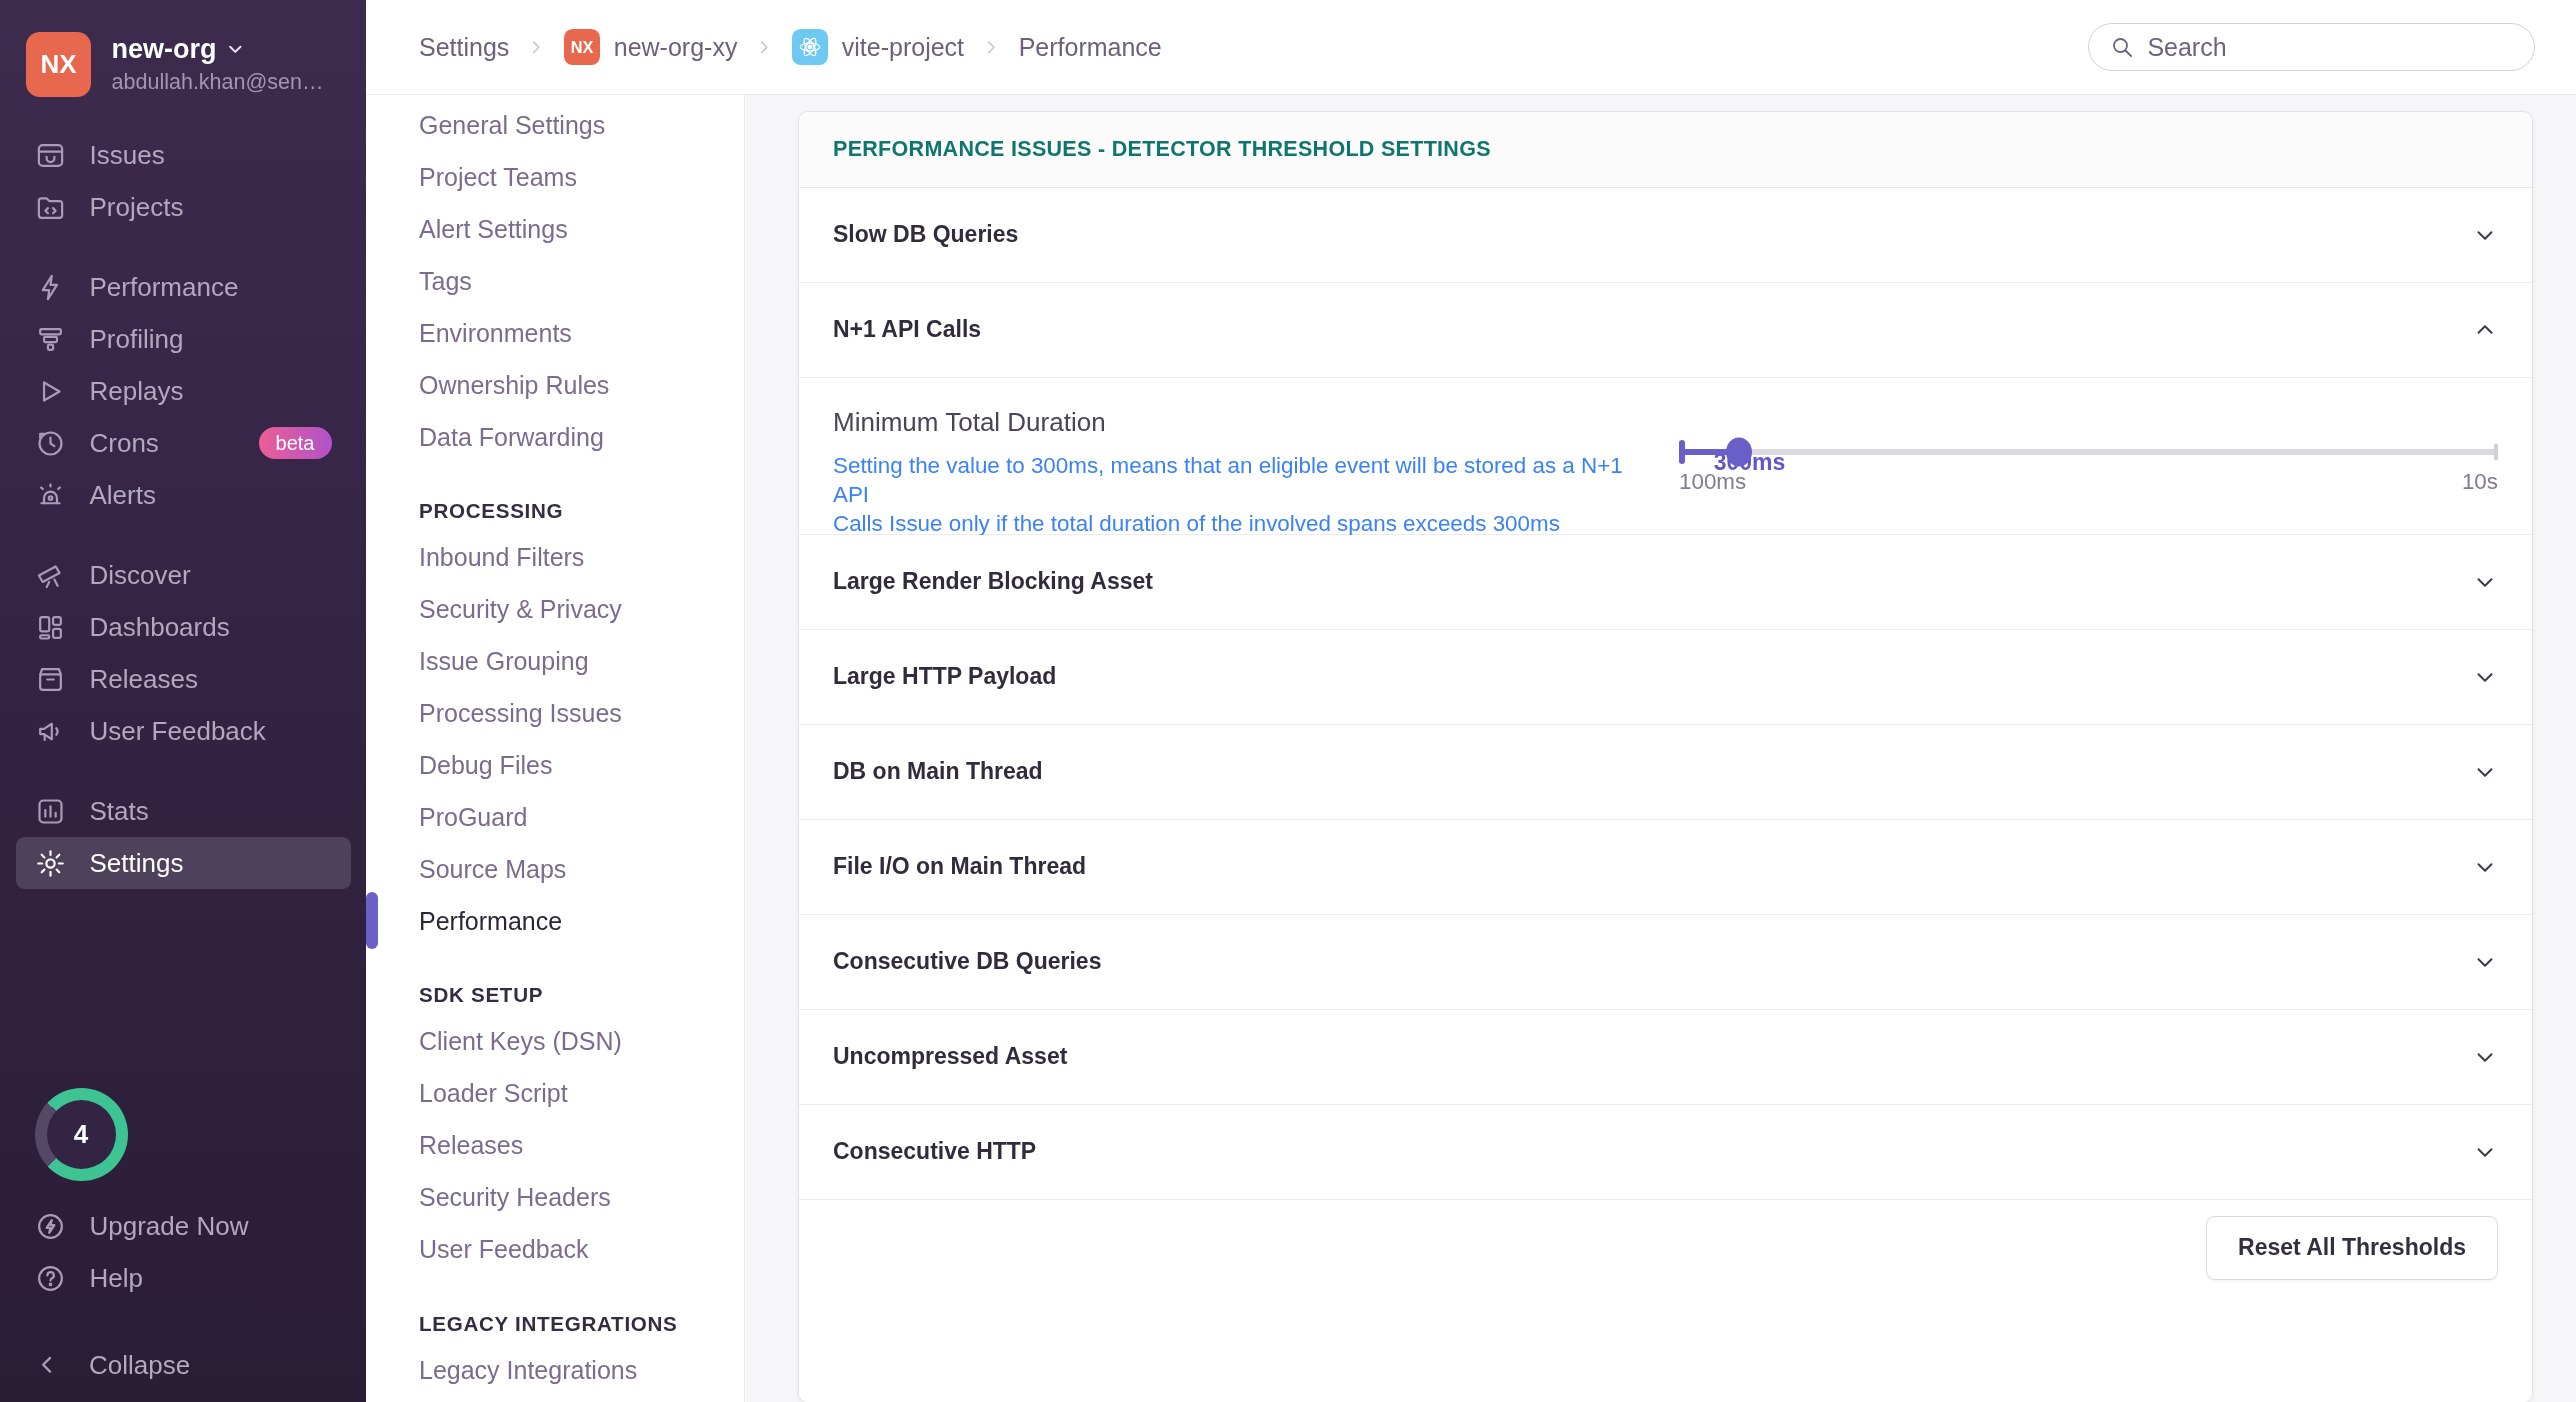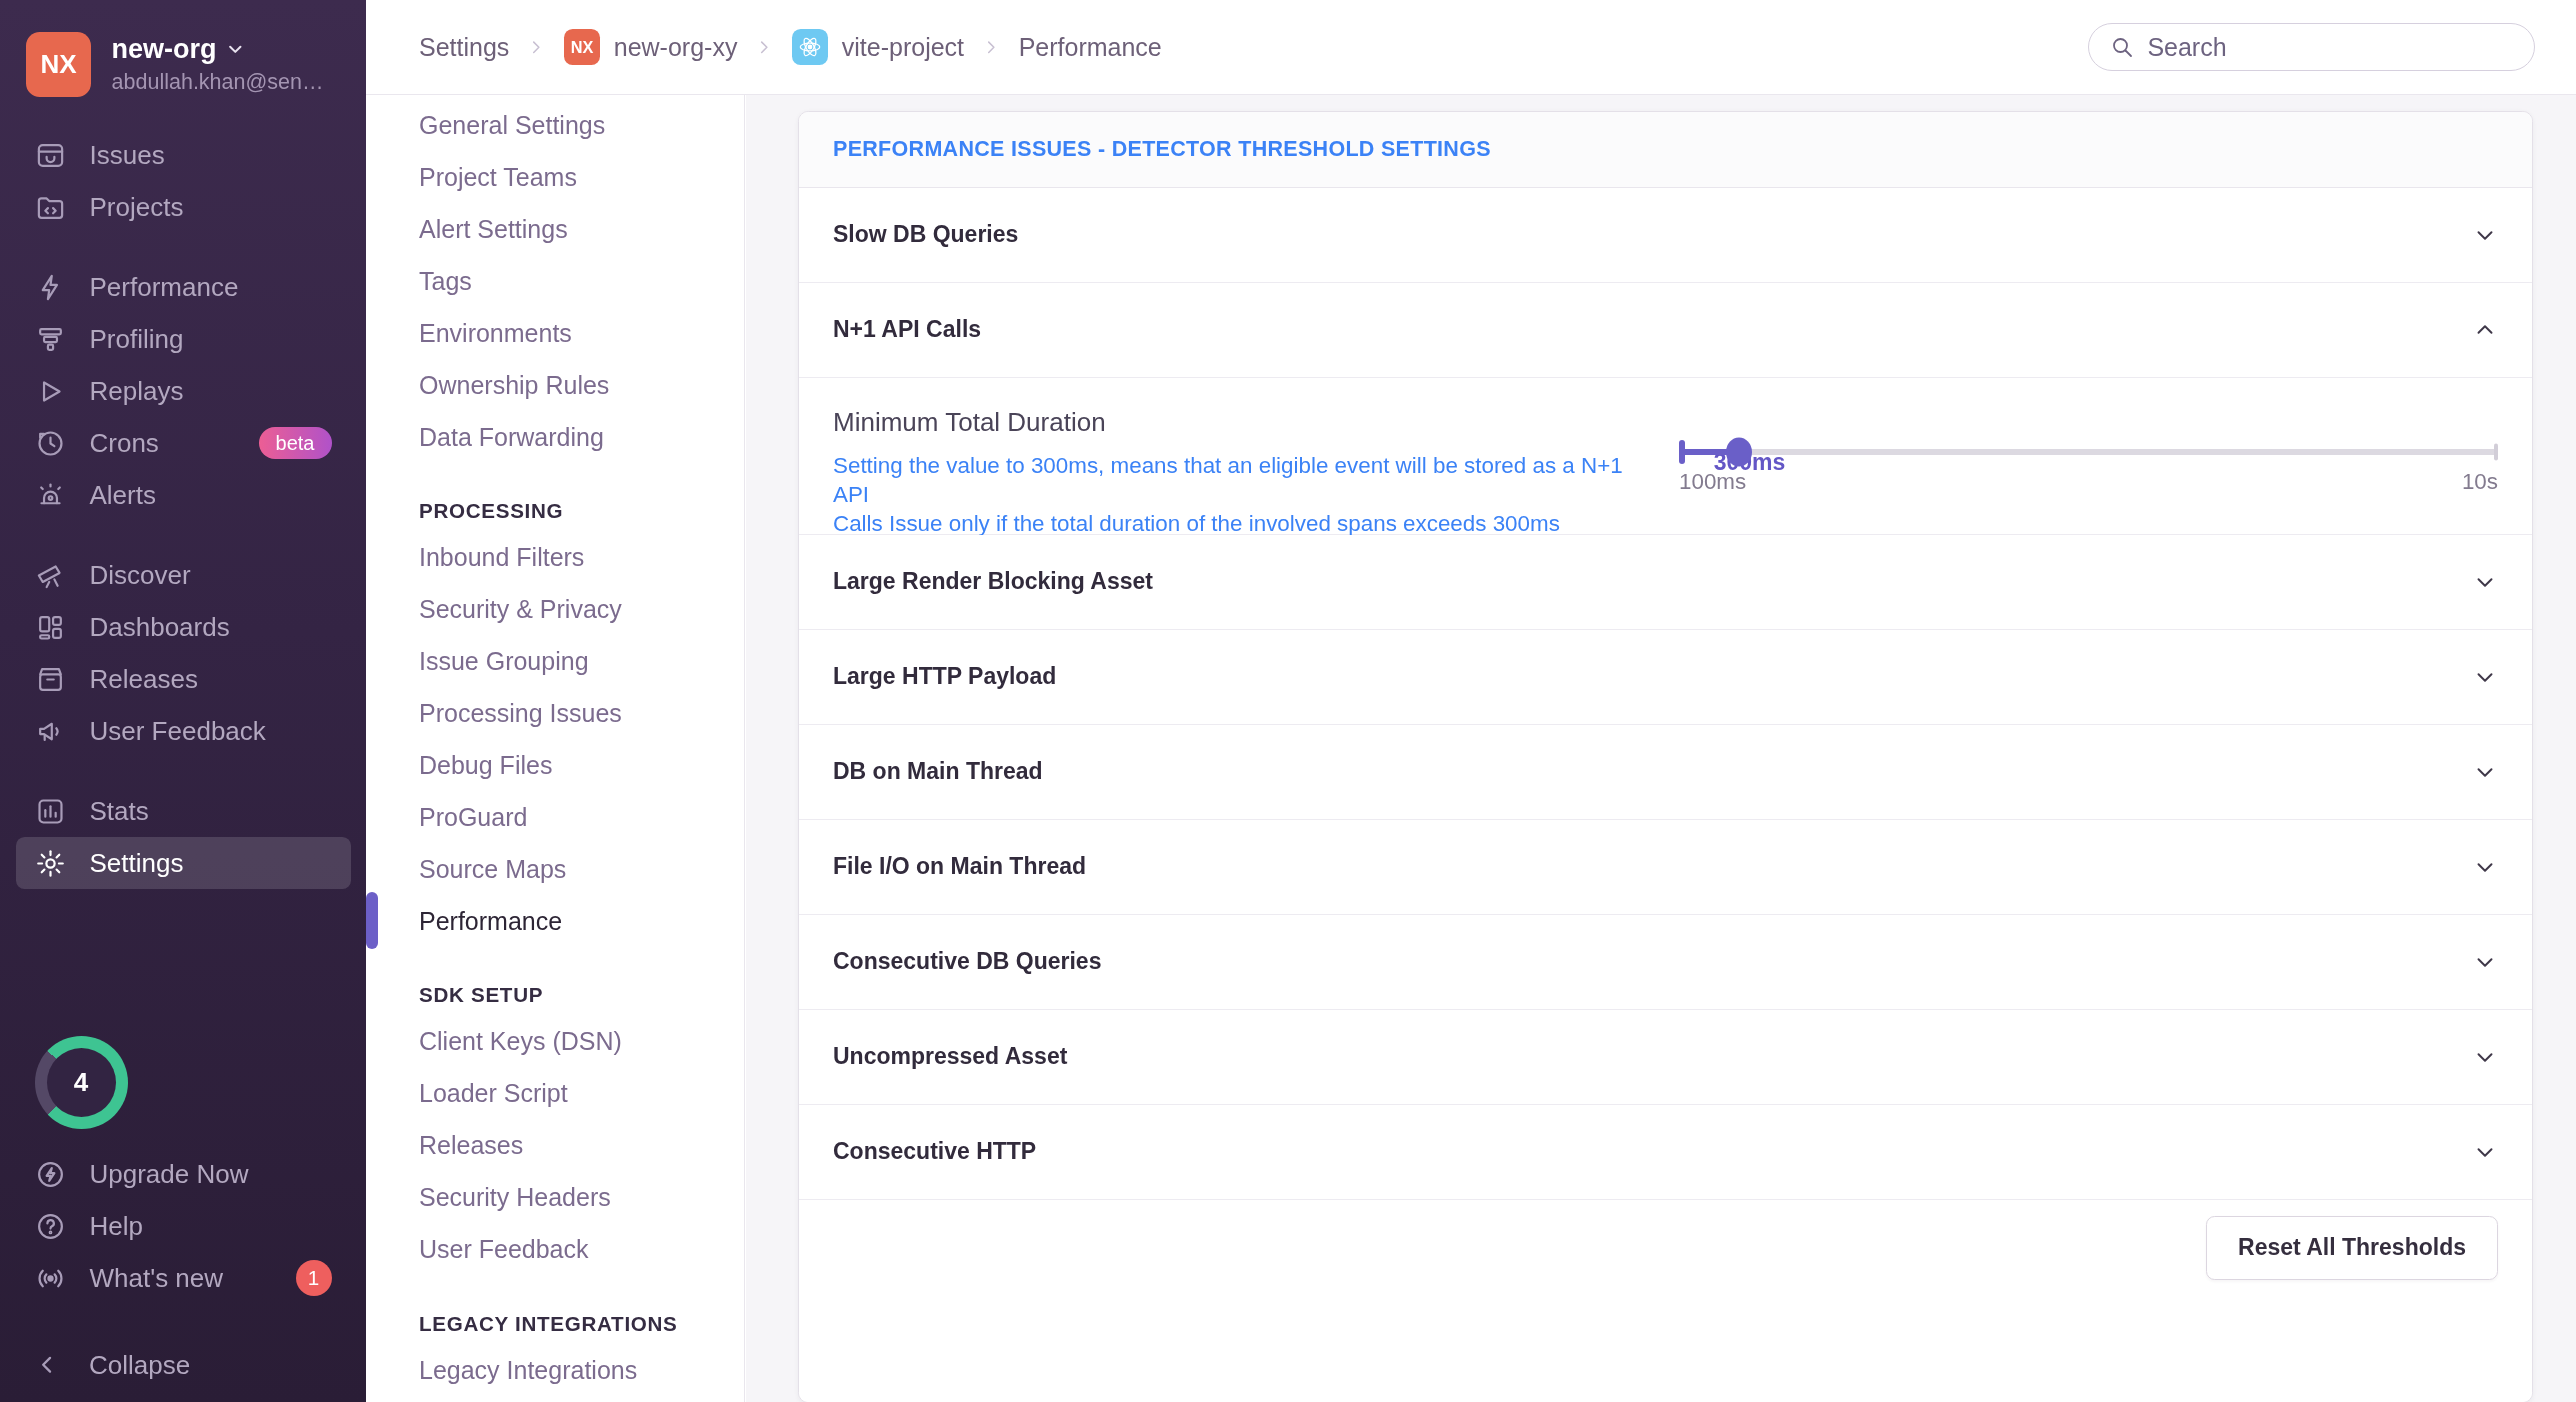--- a/index.html
+++ b/index.html
@@ -74,21 +74,21 @@
     margin-left:13.8px; font-family:"Liberation Sans",sans-serif; background:transparent; }
   .search-wrap input::placeholder { color:#6d6380; }
 
   
   .content { position:absolute; left:746px; top:95px; right:0; bottom:0; background:#f6f5f8;
     padding:15.5px 43px 0 52px; }
   .panel { background:#fff; border:1.7px solid #e4e0e8; border-radius:10.3px; height:1292px;
     box-shadow:0 1.7px 5.2px rgba(40,30,60,0.05); overflow:hidden; display:flex; flex-direction:column; }
   .panel-header { height:76px; flex:none; background:#fbfbfc; border-bottom:1.7px solid #e9e6ed;
     display:flex; align-items:center; padding:0 34px; font-size:21.5px; font-weight:bold;
-    letter-spacing:0.3px; color:#3b82f6; }
+    letter-spacing:0.3px; color:#0f766e; }
   .acc-row { height:95px; flex:none; display:flex; align-items:center; padding:0 34px;
     border-bottom:1.7px solid #edebf1; cursor:pointer; background:#fff; }
   .acc-label { font-size:23px; font-weight:bold; color:#322b3c; }
   .acc-chevron { margin-left:auto; color:#3f3849; }
   .detail-row { height:157px; flex:none; border-bottom:1.7px solid #edebf1; background:#fff;
     display:flex; padding:0 34px; }
   .detail-left { flex:1; padding-top:29px; padding-right:52px; }
   .detail-title { font-size:26px; color:#4a4458; }
   .detail-desc { font-size:22.4px; color:#3b82f6; line-height:29px; margin-top:13.8px; }
   .detail-right { width:819px; flex:none; padding-top:26px; position:relative; }
@@ -295,33 +295,20 @@
     <div class="side-item">
       <span class="icn">
           <svg viewBox="0 0 24 24" width="31" height="31" fill="none" stroke="currentColor" stroke-width="1.7" stroke-linecap="round" stroke-linejoin="round">
             <circle cx="12" cy="12" r="8.8"></circle>
             <path d="M9.6 9.6a2.5 2.5 0 1 1 3.4 2.3c-.8.3-1 .9-1 1.7"></path>
             <circle cx="12" cy="16.6" r="0.6"></circle>
           </svg>
         </span>
       <span>Help</span>
     </div>
-    <div class="side-item">
-      <span class="icn">
-          <svg viewBox="0 0 24 24" width="31" height="31" fill="none" stroke="currentColor" stroke-width="1.7" stroke-linecap="round" stroke-linejoin="round">
-            <circle cx="12" cy="12" r="1.6" fill="currentColor"></circle>
-            <path d="M8.8 15.2a4.5 4.5 0 0 1 0-6.4"></path>
-            <path d="M15.2 8.8a4.5 4.5 0 0 1 0 6.4"></path>
-            <path d="M6 18a8.5 8.5 0 0 1 0-12"></path>
-            <path d="M18 6a8.5 8.5 0 0 1 0 12"></path>
-          </svg>
-        </span>
-      <span>What's new</span>
-      <span class="num-badge">1</span>
-    </div>
   </div>
 
   <div class="collapse-row">
     <span class="icn">
         <svg viewBox="0 0 24 24" width="27.5" height="27.5" fill="none" stroke="currentColor" stroke-width="2" stroke-linecap="round" stroke-linejoin="round">
           <path d="M14 6l-6 6 6 6"></path>
         </svg>
       </span>
     <span>Collapse</span>
   </div>

